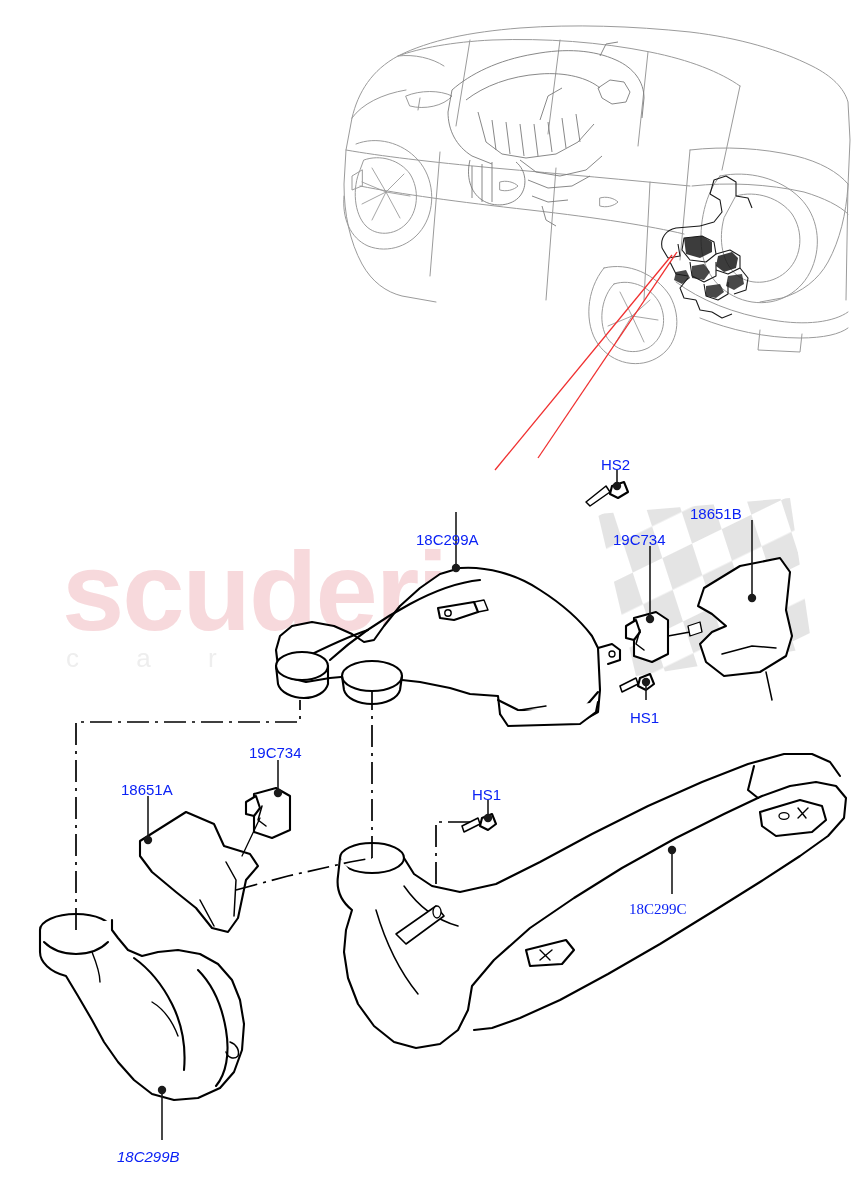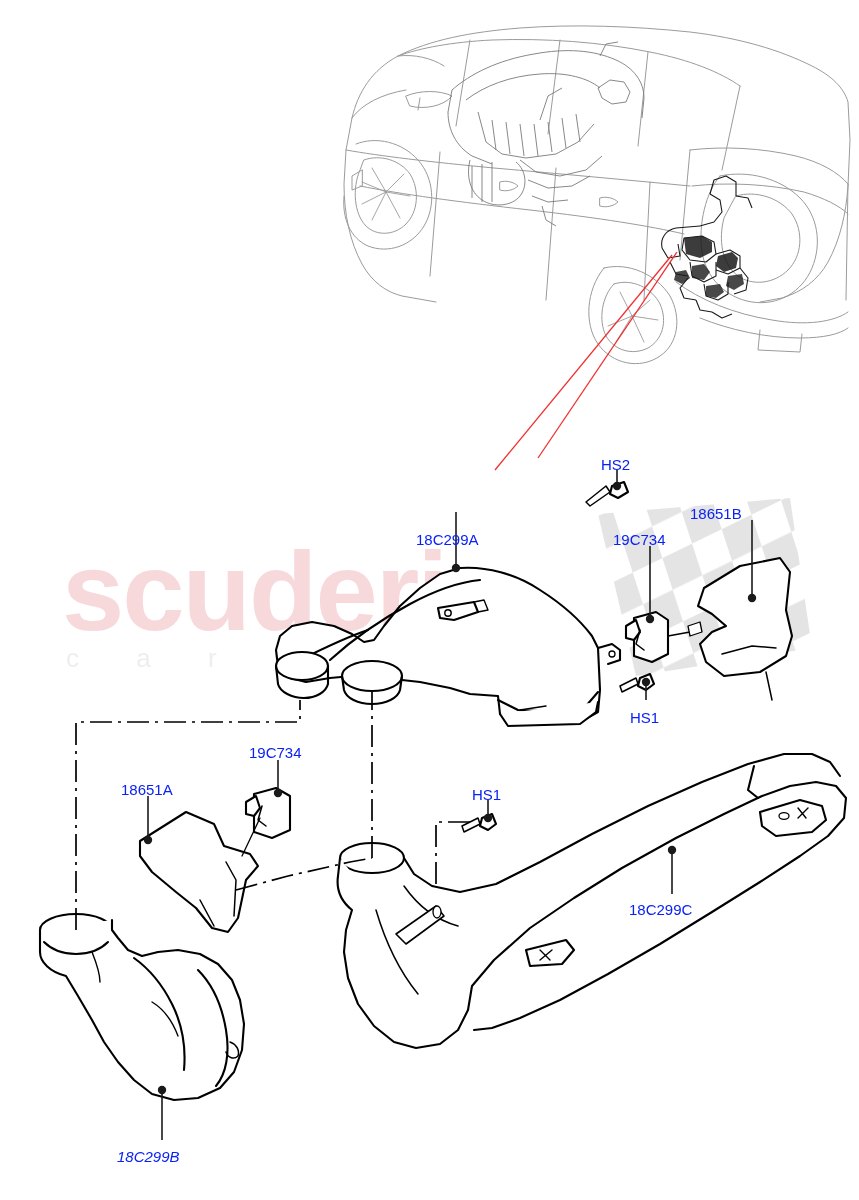--- a/index.html
+++ b/index.html
@@ -359,16 +359,16 @@
   </svg>
 
   <div class="callout" style="left:416px; top:500px;margin-top:32px;">18C299A</div>
   <div class="callout" style="left:601px; top:457px;">HS2</div>
   <div class="callout" style="left:613px; top:532px;">19C734</div>
   <div class="callout" style="left:690px; top:506px;">18651B</div>
   <div class="callout" style="left:630px; top:710px;">HS1</div>
   <div class="callout" style="left:249px; top:745px;">19C734</div>
   <div class="callout" style="left:121px; top:782px;">18651A</div>
   <div class="callout" style="left:472px; top:787px;">HS1</div>
-  <div class="callout" style="left:629px; top:902px;">18C299C</div>
+  <div class="callout" style="left:629px; top:902px;font-family:Liberation Serif, serif;">18C299C</div>
   <div class="callout" style="left:117px; top:1149px;font-style:italic;">18C299B</div>
 
 </div>
 
 </body></html>

